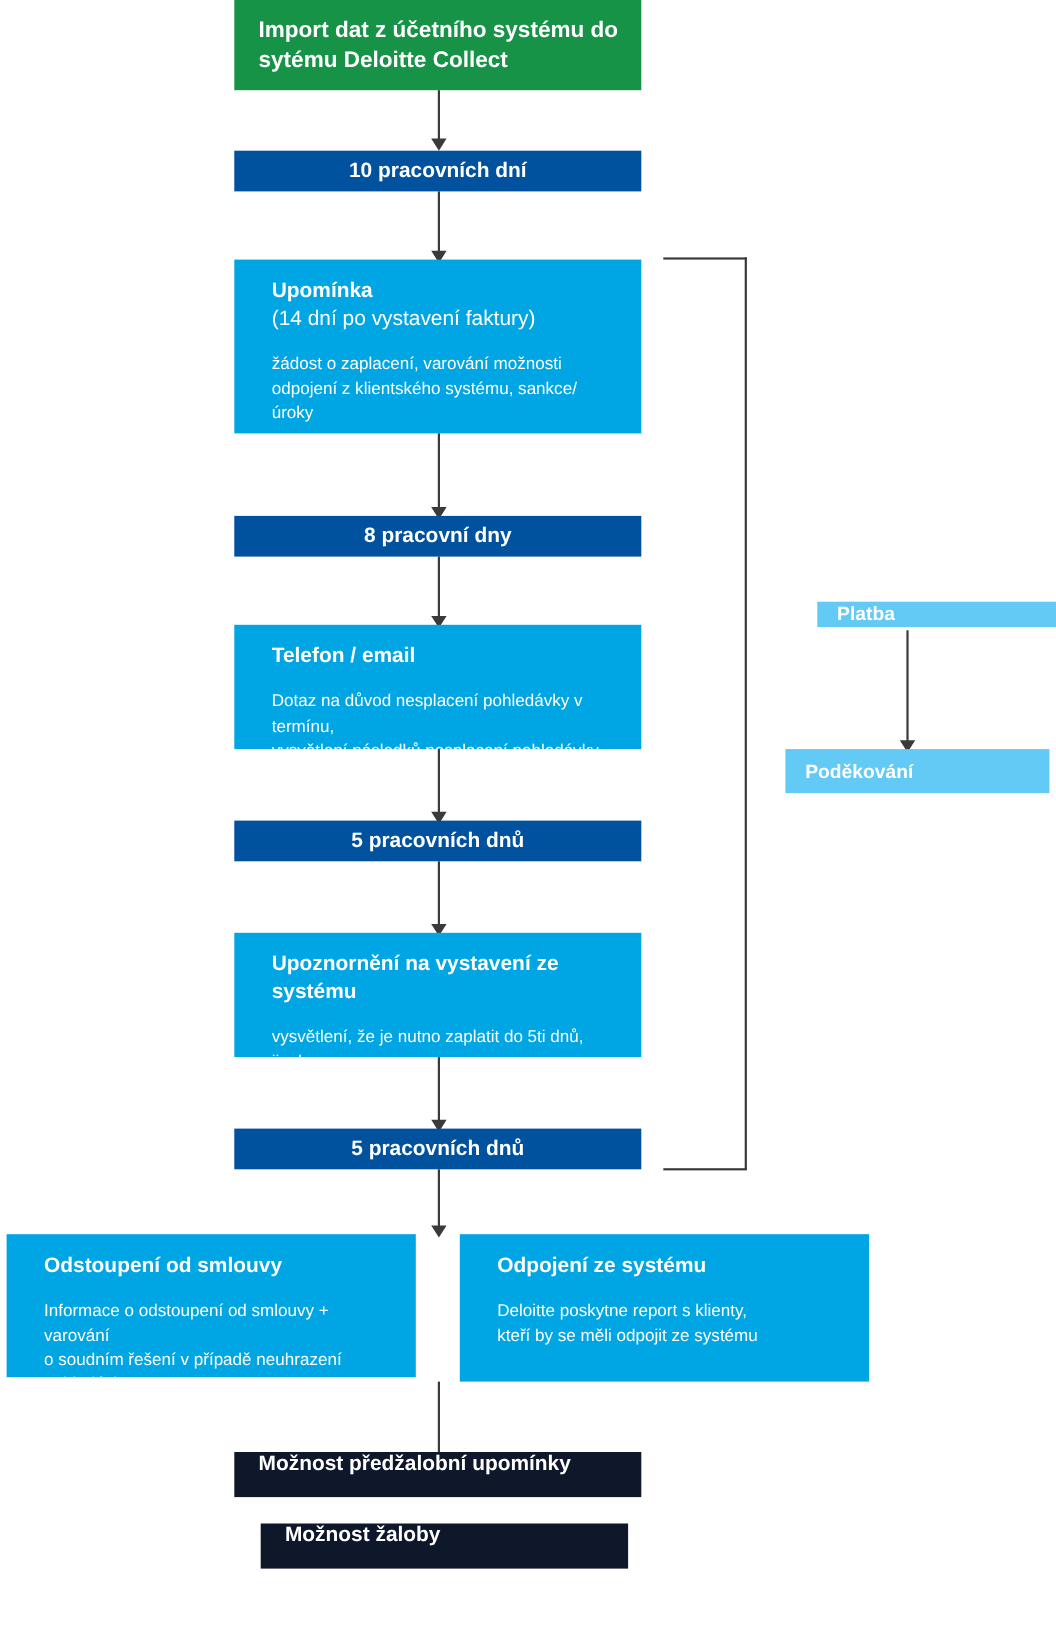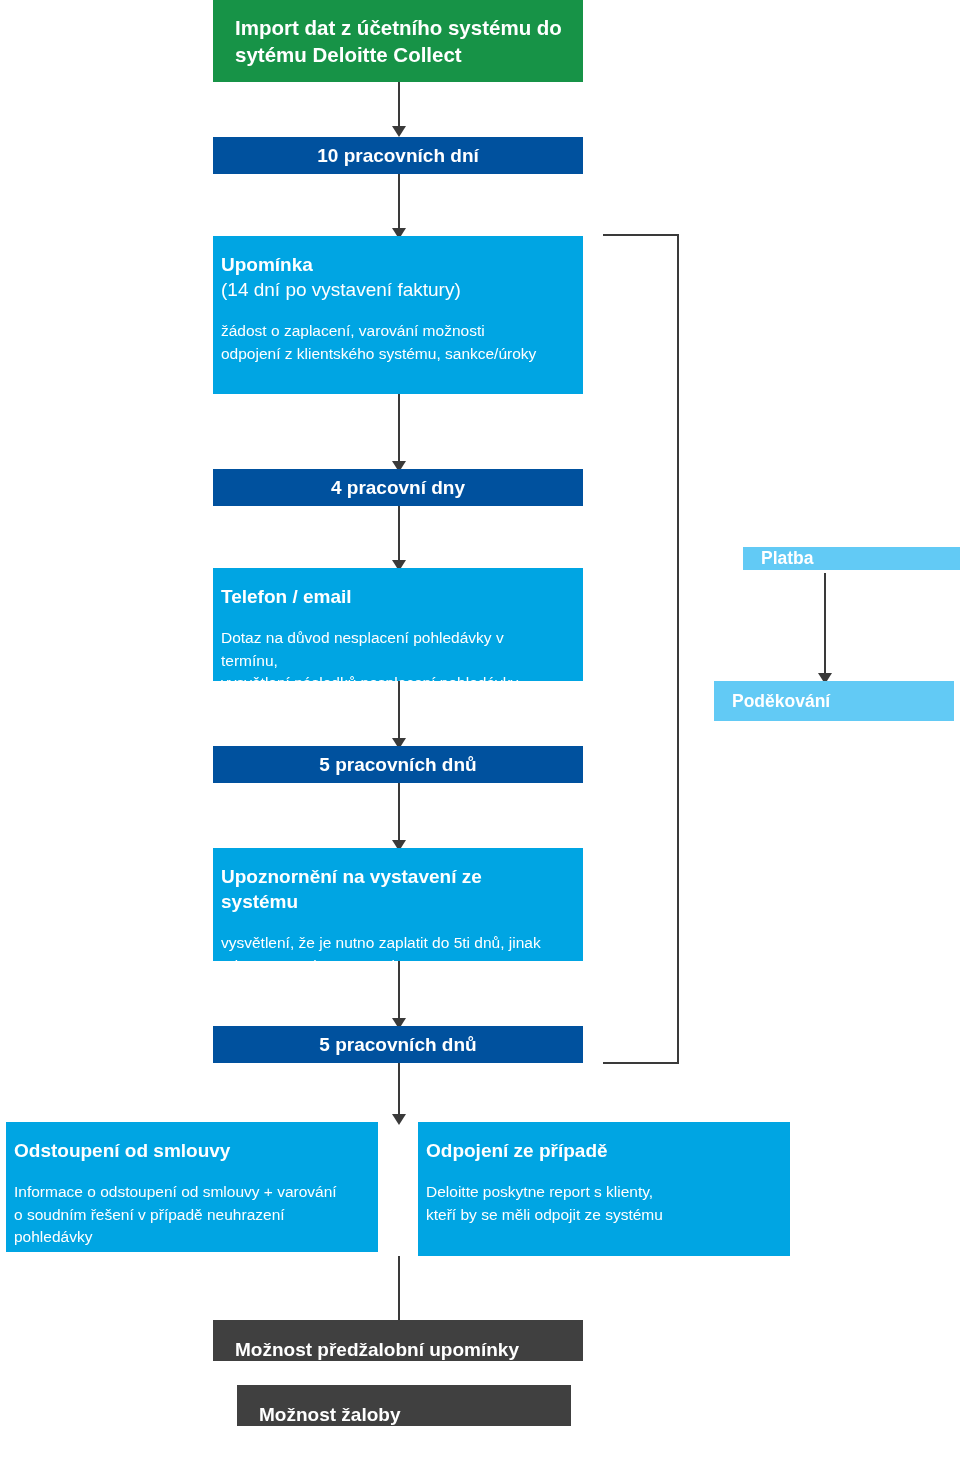--- a/index.html
+++ b/index.html
@@ -51,41 +51,41 @@
     display: flex;
     align-items: center;
     justify-content: center;
     font-weight: bold;
     font-size: 19px;
   }
 
   
   .process {
     background: #00A5E3;
-    padding: 16px 22px 18px 8px;
+    padding: 16px 22px 18px 34px;
   }
   .process .title { font-size: 19px; }
   .process .sub { font-size: 19px; font-weight: normal; }
   .process .body { font-size: 15.5px; margin-top: 18px; }
 
   
   .payment {
     background: #62CAF5;
     display: flex;
     align-items: center;
     padding-left: 18px;
     font-weight: bold;
     font-size: 17.5px;
   }
 
   
   .outcome {
-    background: #404040;
+    background: #0f172a;
     display: flex;
-    align-items: flex-end;
+    align-items: flex-start;
     padding-left: 22px;
     font-weight: bold;
     font-size: 19px;
   }
 
   
   .arrow {
     position: absolute;
     background: #3a3a3a;
     width: 1.6px;
@@ -128,21 +128,21 @@
     <span class="title">Upomínka</span>
     <span class="sub">(14 dní po vystavení faktury)</span>
     <span class="body">žádost o zaplacení, varování možnosti
 odpojení z klientského systému, sankce/úroky</span>
   </div>
 
   <div class="arrow" style="left:398px; top:394px; height:72px;"></div>
   <div class="arrowhead" style="left:392px; top:461px;"></div>
 
   <div class="box interval" style="left:213px; top:469px; width:370px; height:37px;">
-    <span>4 pracovní dny</span>
+    <span>8 pracovní dny</span>
   </div>
 
   <div class="arrow" style="left:398px; top:506px; height:58px;"></div>
   <div class="arrowhead" style="left:392px; top:560px;"></div>
 
   <div class="box process" style="left:213px; top:568px; width:370px; height:113px;">
     <span class="title">Telefon / email</span>
     <span class="body">Dotaz na důvod nesplacení pohledávky v termínu,
 vysvětlení následků nesplacení pohledávky</span>
   </div>
@@ -174,21 +174,21 @@
   <div class="arrowhead" style="left:392px; top:1114px;"></div>
 
   <div class="box process" style="left:6px; top:1122px; width:372px; height:130px;">
     <span class="title">Odstoupení od smlouvy</span>
     <span class="body">Informace o odstoupení od smlouvy + varování
 o soudním řešení v případě neuhrazení pohledávky
 (pokuta, penále)</span>
   </div>
 
   <div class="box process" style="left:418px; top:1122px; width:372px; height:134px;">
-    <span class="title">Odpojení ze případě</span>
+    <span class="title">Odpojení ze systému</span>
     <span class="body">Deloitte poskytne report s klienty,
 kteří by se měli odpojit ze systému</span>
   </div>
 
   <div class="arrow" style="left:398px; top:1256px; height:72px;"></div>
   <div class="arrowhead" style="left:392px; top:1323px;"></div>
 
   <div class="box outcome" style="left:213px; top:1320px; width:370px; height:41px;">
     <span>Možnost předžalobní upomínky</span>
   </div>

